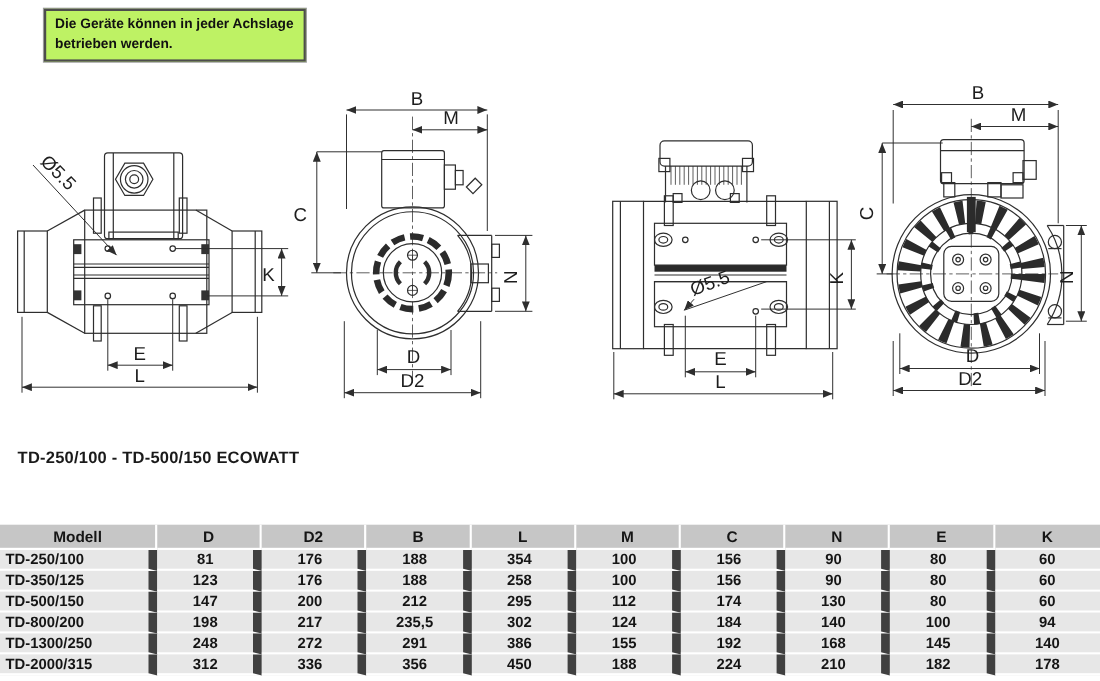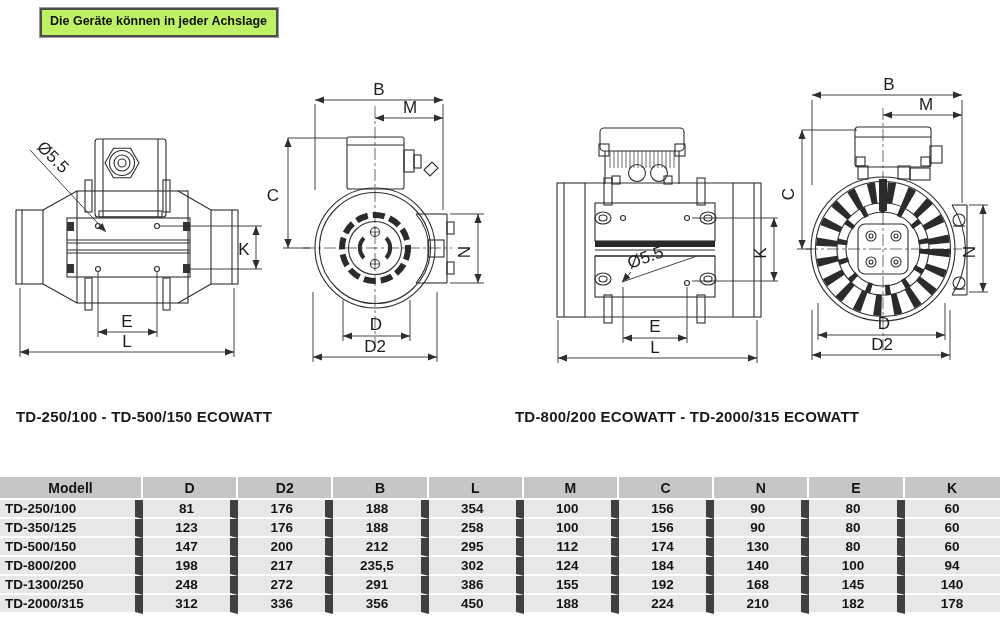--- a/index.html
+++ b/index.html
@@ -38,20 +38,21 @@
   .dims-table col.c-model{width:143px;}
   .dims-table col.c-val{width:95.2px;}
 </style>
 </head>
 <body>
 
 <div id="page">
 
   <div class="note">
     <span>Die Geräte können in jeder Achslage</span>
+    <span>betrieben werden.</span>
   </div>
 
   <svg class="draw" width="1000" height="475" viewBox="0 0 1000 475" fill="none" stroke="#2e2e2e" stroke-width="1.1">
     <defs>
       <marker id="ah" viewBox="0 0 10 8" refX="10" refY="4" markerWidth="10" markerHeight="8" orient="auto-start-reverse">
         <path d="M0,0 L10,4 L0,8 z" fill="#2e2e2e" stroke="none"></path>
       </marker>
     </defs>
 
     <g>
@@ -313,21 +314,20 @@
       <text class="lbl" x="884" y="329" text-anchor="middle">D</text>
 
       <line class="dim" x1="812" y1="310" x2="812" y2="360"></line>
       <line class="dim" x1="950" y1="310" x2="950" y2="360"></line>
       <line class="dim" x1="812" y1="355" x2="950" y2="355" marker-start="url(#ah)" marker-end="url(#ah)"></line>
       <text class="lbl" x="882" y="350" text-anchor="middle">D2</text>
     </g>
   </svg>
 
   <div class="caption left">TD-250/100 - TD-500/150 ECOWATT</div>
-  <div class="caption right">TD-800/200 ECOWATT - TD-2000/315 ECOWATT</div>
 
   <table class="dims-table">
     <colgroup>
       <col class="c-model">
       <col class="c-val">
         <col class="c-val">
         <col class="c-val">
         <col class="c-val">
       <col class="c-val">
         <col class="c-val">

